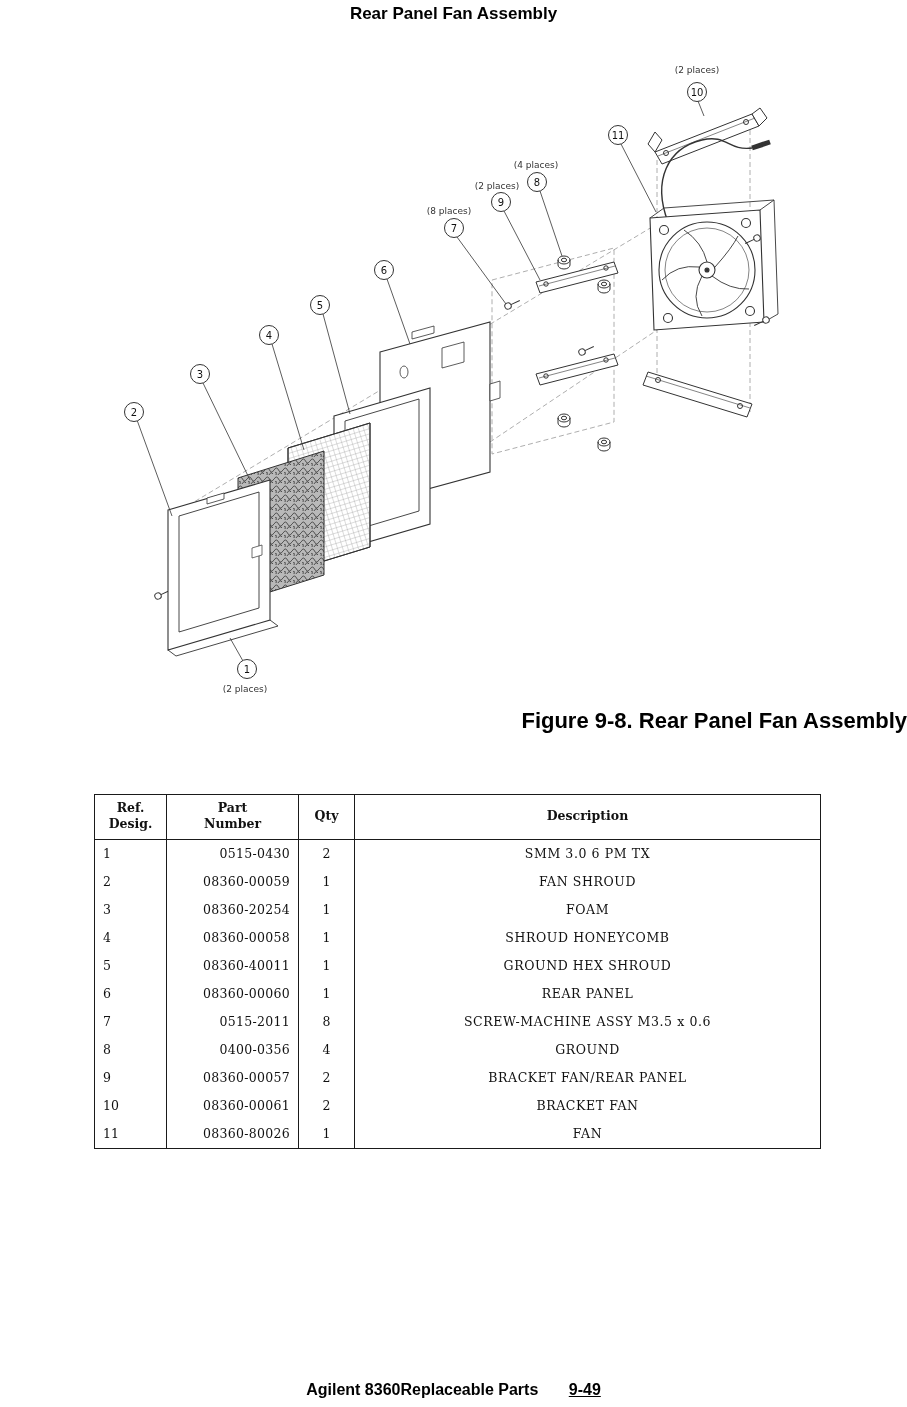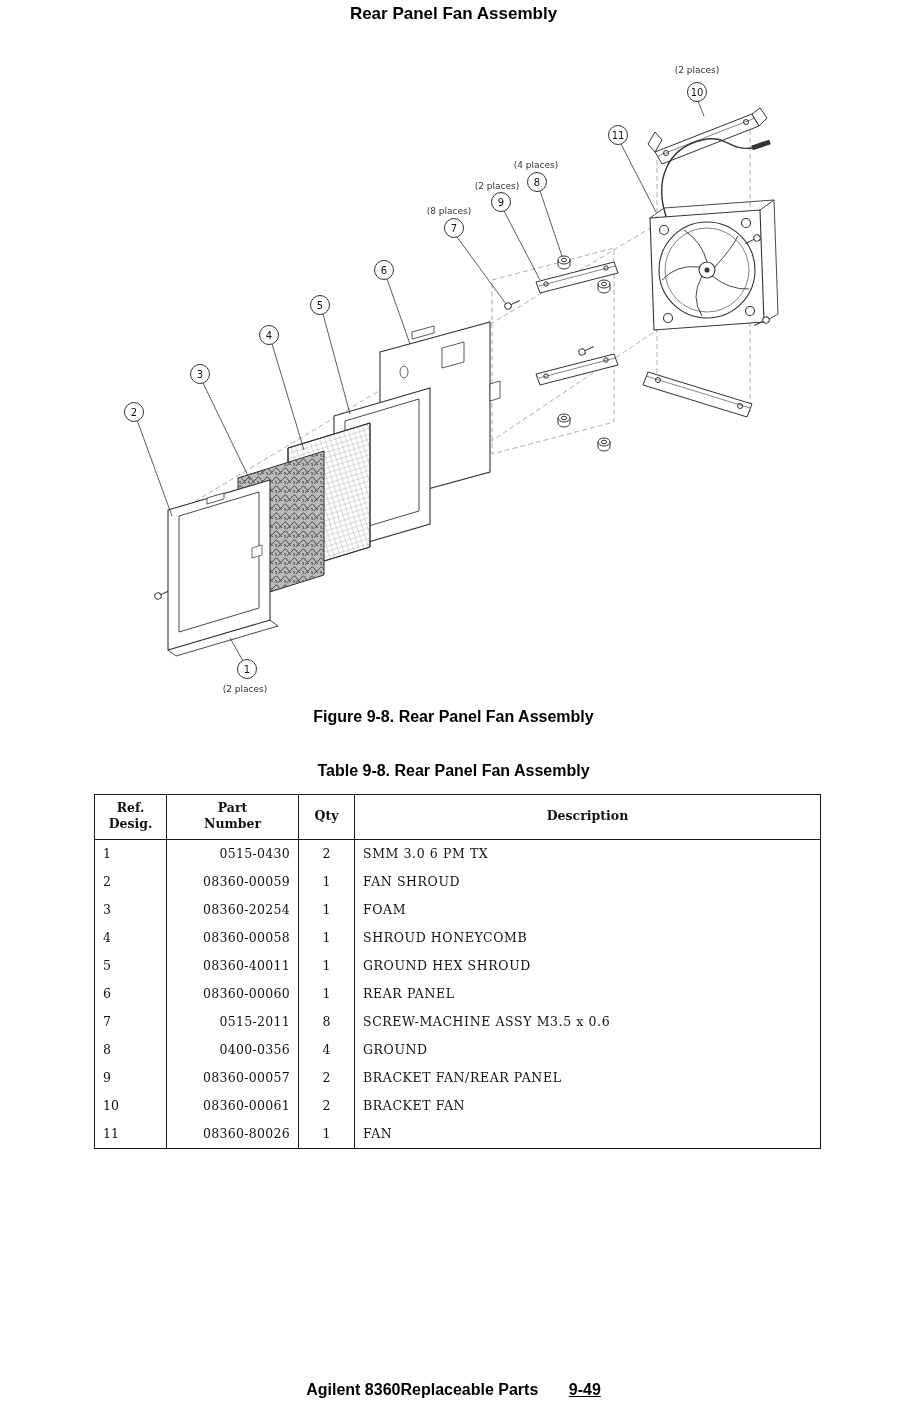--- a/index.html
+++ b/index.html
@@ -5,33 +5,33 @@
   * { margin:0; padding:0; box-sizing:border-box; }
   html,body { background:#fff; }
   body { width:907px; height:1407px; font-family:"Liberation Sans",sans-serif; color:#000; }
   .page { position:relative; width:907px; height:1407px; background:#fff; overflow:hidden; }
 
   .page-title { position:absolute; top:4px; left:0; width:100%; text-align:center;
                 font-size:17px; font-weight:bold; }
 
   .diagram { position:absolute; top:52px; left:112px; }
 
-  .figure-caption { position:absolute; top:708px; left:0; width:100%; text-align:center;
-                    font-size:16px; font-weight:bold; }
+  .figure-caption { position:absolute; top:708px; left:0; width:100%; text-align:right;
+                    font-size:22px; font-weight:bold; }
   .table-title   { position:absolute; top:762px; left:0; width:100%; text-align:center;
                     font-size:16px; font-weight:bold; }
 
   table.parts { position:absolute; top:794px; left:94px; width:727px; table-layout:fixed;
                 border-collapse:collapse; border:1.4px solid #1a1a1a;
                 font-family:"DejaVu Serif",serif; font-size:12.5px; color:#111;padding-left:8px; }
   table.parts th { border-bottom:1.2px solid #1a1a1a; border-right:1px solid #1a1a1a;
                    font-weight:bold; text-align:center; padding:5px 4px 6px; line-height:1.3; }
   table.parts th:last-child { border-right:none; }
   table.parts td { border-right:1px solid #1a1a1a; padding:6px 8px 7px; vertical-align:top; }
-  table.parts td:last-child { border-right:none; }
+  table.parts td:last-child { border-right:none;text-align:center; }
   .c-ref  { padding-left:10px; }
   .c-part { letter-spacing:0.3px;text-align:right; }
   .c-qty  { text-align:center; }
   .c-desc { letter-spacing:0.6px; padding-left:12px; }
 
   .footer { position:absolute; left:10px; right:10px; bottom:8px; display:flex;
             justify-content:center; font-weight:bold; font-size:16px; }
   .footer .pgnum { margin-left:26px;text-decoration:underline; }
 
   
@@ -255,21 +255,20 @@
         <line class="leader" x1="131" y1="609" x2="118" y2="586"></line>
         <circle class="co" cx="135" cy="617" r="9.5"></circle>
         <text class="callout-num" x="135" y="620.5">1</text>
         <text class="note" x="133" y="640">(2 places)</text>
       </g>
     </g>
   </svg>
 
   <div class="figure-caption">Figure 9-8. Rear Panel Fan Assembly</div>
 
-  <div class="table-title">Table 9-8. Rear Panel Fan Assembly</div>
 
   <table class="parts">
     <colgroup>
       <col style="width:72px">
         <col style="width:132px">
         <col style="width:56px">
         <col>
     </colgroup>
     <thead>
       <tr id="parts-head-row">

